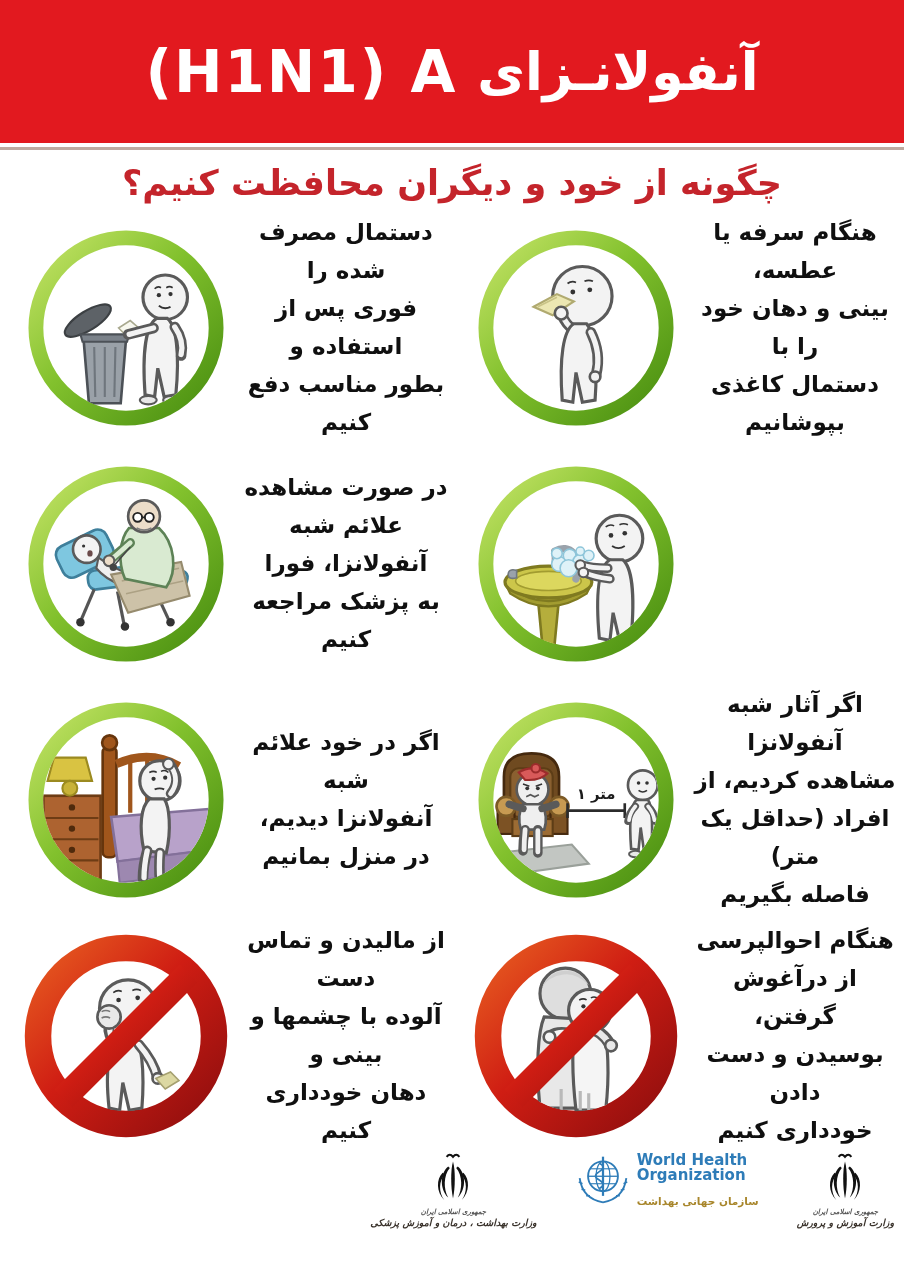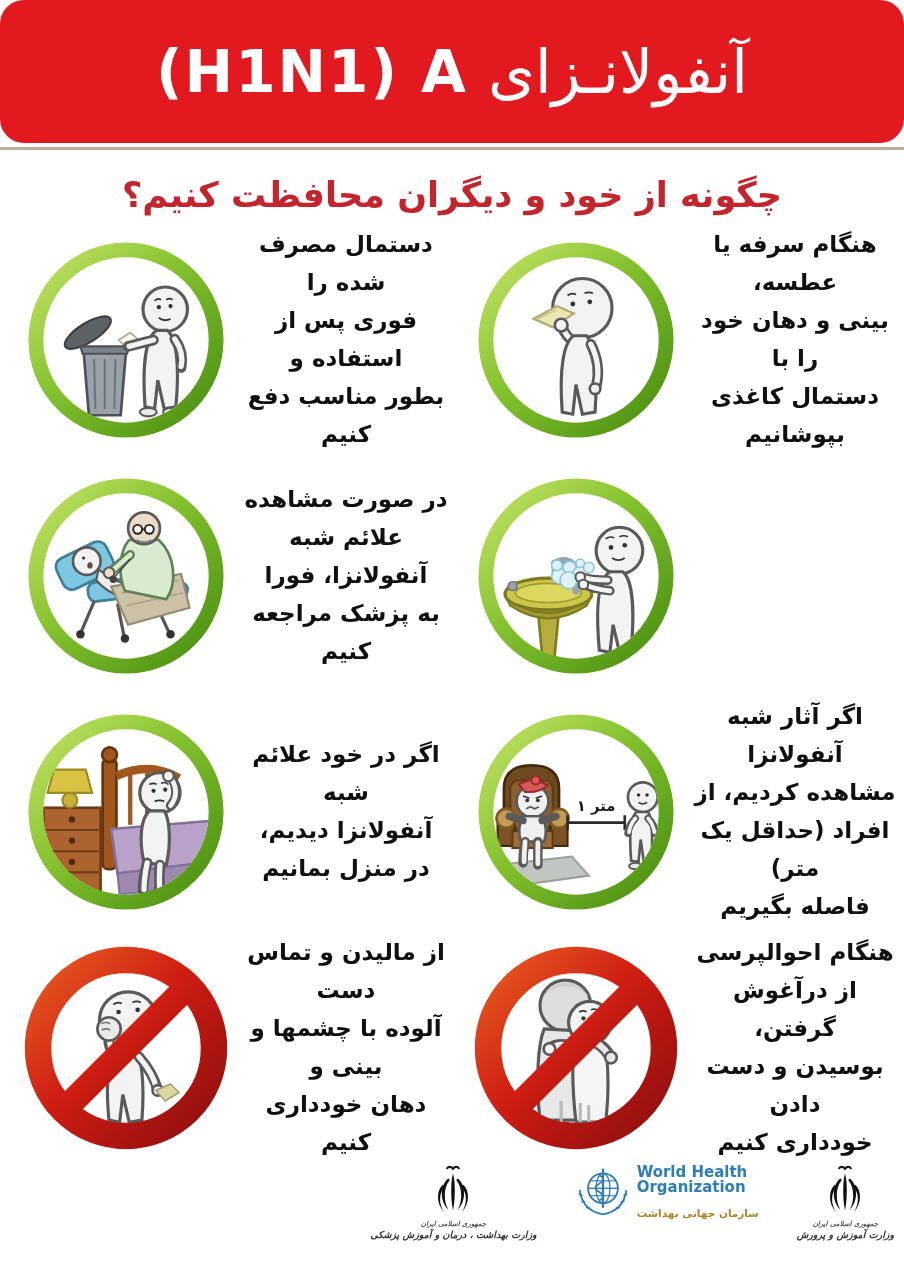--- a/index.html
+++ b/index.html
@@ -2,27 +2,27 @@
 <html lang="fa"><head>
 <meta charset="utf-8">
 <style>
   html,body{margin:0;padding:0;background:#ffffff;}
   .poster{
     position:relative;width:904px;height:1280px;background:#fff;overflow:hidden;
     font-family:"DejaVu Sans", sans-serif;
   }
   
   .header{
-    height:143px;background:#e2191f;display:flex;align-items:center;justify-content:center;gap:20px;border-radius:24px;
+    height:143px;background:#e2191f;display:flex;align-items:center;justify-content:center;gap:20px;
   }
   .header .title-latin{color:#fff;font-size:58px;font-weight:800;letter-spacing:2px;line-height:1;}
-  .header .title-persian{color:#fff;font-size:60px;font-weight:400;line-height:1;direction:rtl;}
+  .header .title-persian{color:#fff;font-size:52px;font-weight:700;line-height:1;direction:rtl;}
   .header-divider{height:3px;background:#bfaaa0;margin-top:4px;}
   .subtitle{
-    margin-top:24px;text-align:center;direction:rtl;
+    margin-top:12px;text-align:center;direction:rtl;
     color:#c4242b;font-size:35px;font-weight:800;line-height:1.2;
   }
   
   .content{
     margin-top:12px;padding:0 2px 0 20px;
     display:grid;grid-template-columns:432px 430px;column-gap:18px;row-gap:12px;
   }
   .cell{display:flex;align-items:center;gap:8px;height:224px;}
   .circle{width:212px;height:212px;flex:0 0 auto;}
   .circle svg{width:100%;height:100%;display:block;}

